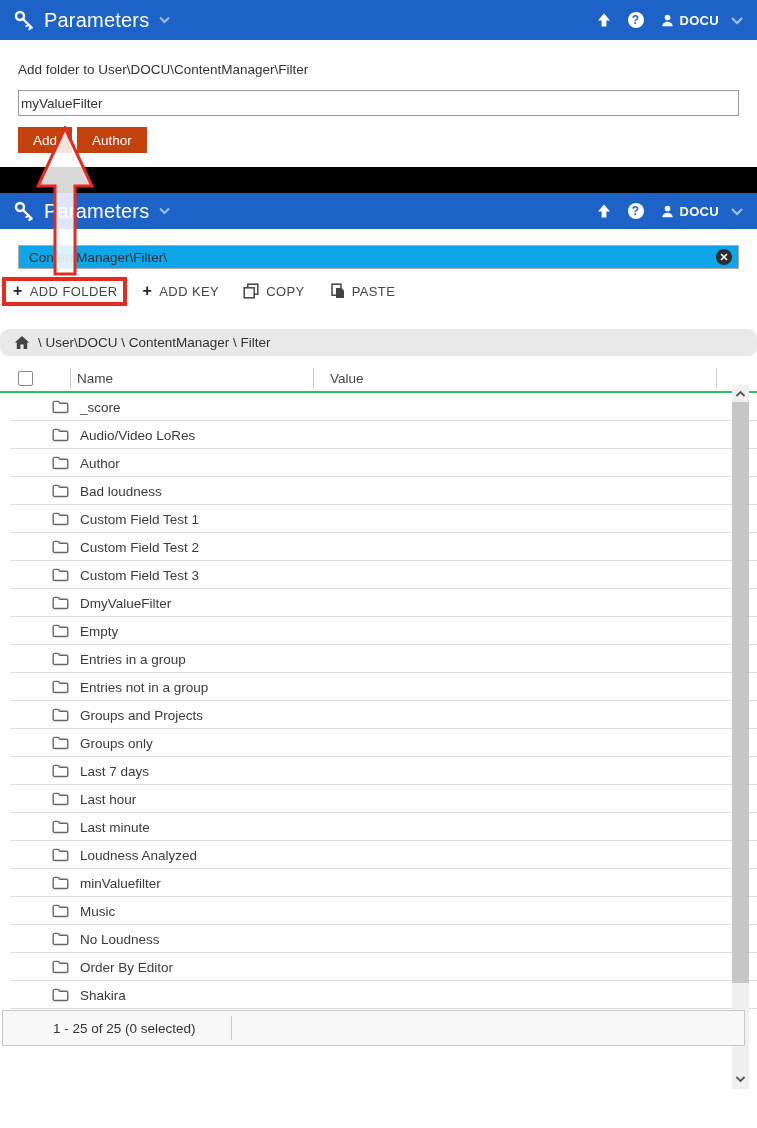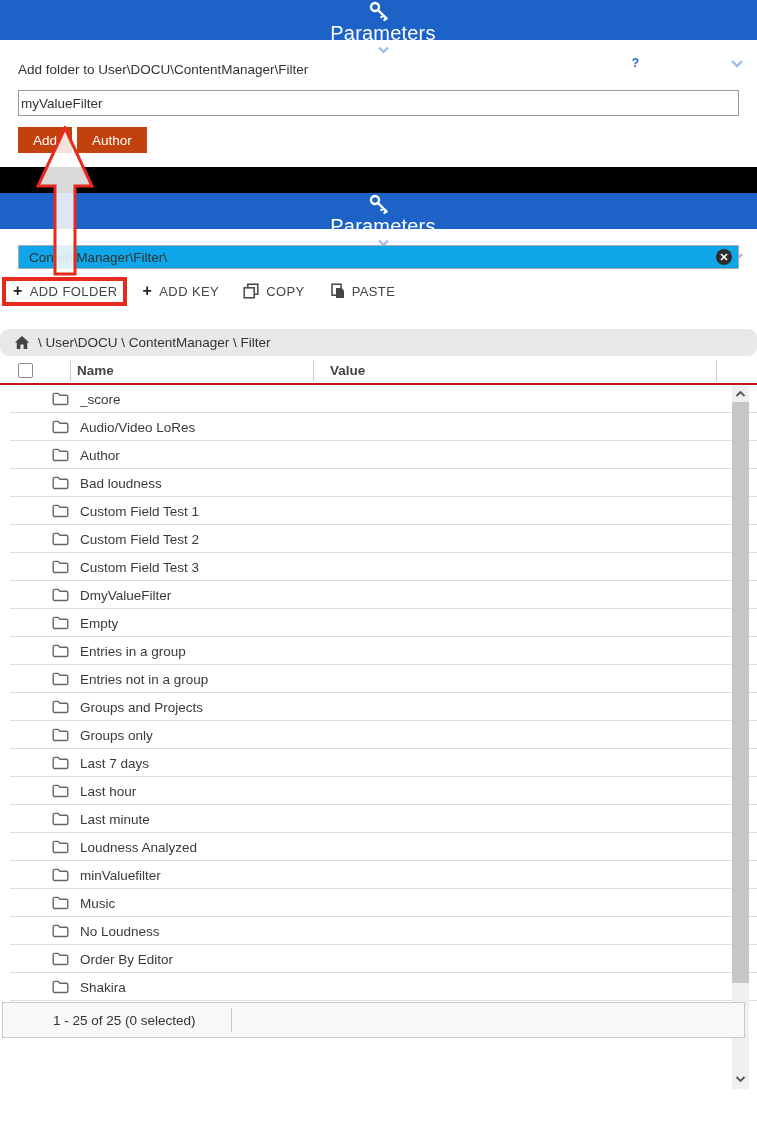--- a/index.html
+++ b/index.html
@@ -2,21 +2,21 @@
 <html><head>
 <meta charset="utf-8">
 <style>
   * { box-sizing: border-box; }
   html,body { margin:0; padding:0; background:#fff; }
   body { width:757px; font-family:"Liberation Sans", sans-serif; }
   .page { position:relative; width:757px; height:1128px; overflow:hidden; background:#fff; }
 
   
   .appbar { height:40px; background:#1d62c6; display:flex; align-items:center;
-            padding:0 13px; color:#fff;flex-direction:column; }
+            padding:0 13px; color:#fff; }
   .appbar.second { height:36px; }
   .key-ic { display:flex; align-items:center; }
   .appbar-title { font-size:20px; margin-left:9px; letter-spacing:.2px; }
   .title-chev { margin-left:9px; color:#9fbce6; display:flex; }
   .appbar-right { margin-left:auto; display:flex; align-items:center; gap:16px; }
   .up-ic { display:flex; }
   .help { width:16px; height:16px; border-radius:50%; background:#fff; color:#1d62c6;
           font-size:12px; font-weight:bold; display:flex; align-items:center;
           justify-content:center; }
   .usergrp { display:flex; align-items:center; gap:5px; }
@@ -48,21 +48,21 @@
              padding-left:13px; gap:24px; }
   .tbtn { display:flex; align-items:center; gap:7px; font-size:13px; color:#444;
           letter-spacing:.4px; cursor:pointer; white-space:nowrap; }
   .plus { font-size:16px; font-weight:bold; color:#222; line-height:14px; }
   .hl-box { border:4px solid #e62b1e; padding:3px 5px 3px 7px; margin-left:-11px;
             margin-right:-8px; display:flex; align-items:center; }
 
   .crumbs { margin-top:22px; height:27px; background:#e8e8e8; display:flex;
             align-items:center; padding:0 14px; gap:8px; font-size:13.5px; color:#333;border-radius:9px; }
 
-  .thead { margin-top:2px; height:27px; border-bottom:2px solid #b91c1c; position:relative;font-weight:bold; }
+  .thead { margin-top:10px; height:27px; border-bottom:2px solid #22c55e; position:relative; }
   .cb { position:absolute; width:15px; height:15px; border:1px solid #8a8a8a;
         border-radius:2px; background:#fff; left:18px; top:5px; }
   .th-name { position:absolute; left:77px; top:5px; font-size:13.5px; color:#444; }
   .th-value { position:absolute; left:330px; top:5px; font-size:13.5px; color:#444; }
   .th-tick { position:absolute; top:2px; bottom:2px; width:1px; background:#ccc; }
 
   .tbody { position:relative; }
   .trow { height:28px; display:flex; align-items:center; position:relative; }
   .trow::after { content:""; position:absolute; left:10px; right:0; bottom:0;
                  height:1px; background:#ddd; }

